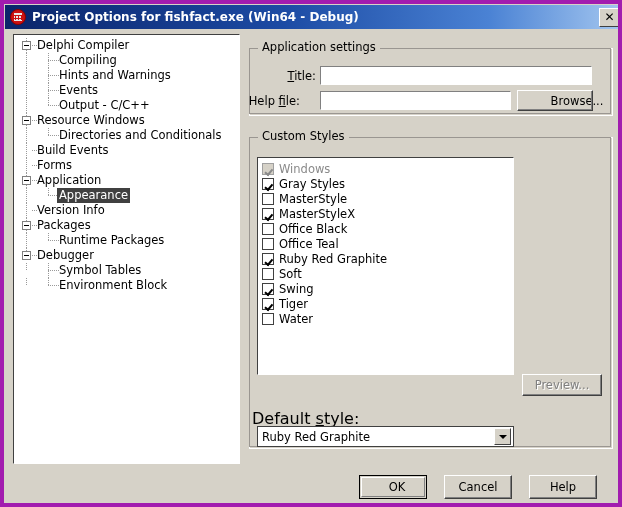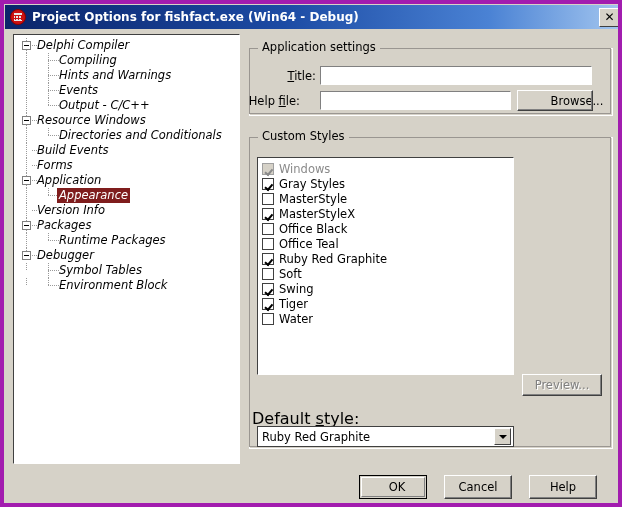--- a/index.html
+++ b/index.html
@@ -93,21 +93,20 @@
     left: 9px; top: 30px;
     width: 227px; height: 430px;
     background: #ffffff;
     border-top: 1px solid #404040;
     border-left: 1px solid #404040;
     border-right: 1px solid #ffffff;
     border-bottom: 1px solid #ffffff;
     box-sizing: border-box;
     overflow: hidden;
     padding-top: 3px;
-    font-style: italic;
   }
   .tree-row {
     position: relative;
     height: 15px;
     line-height: 15px;
     font-size: 11.5px;
     color: #000000;
     white-space: nowrap;
   }
   .tree-row .lbl {
@@ -157,21 +156,21 @@
     background-size: 2px 1px;
   }
   .hline2 {
     position: absolute;
     left: 34px; top: 7px;
     width: 11px; height: 1px;
     background-image: linear-gradient(to right, #9a9a9a 50%, transparent 50%);
     background-size: 2px 1px;
   }
   .tree-row.selected .lbl {
-    background: #7f1d1d;
+    background: #404040;
     color: #ffffff;
     padding: 0 2px;
     margin-left: -2px;
   }
 
   
   .groupbox {
     position: absolute;
     box-sizing: border-box;
     border: 1px solid #ffffff;

